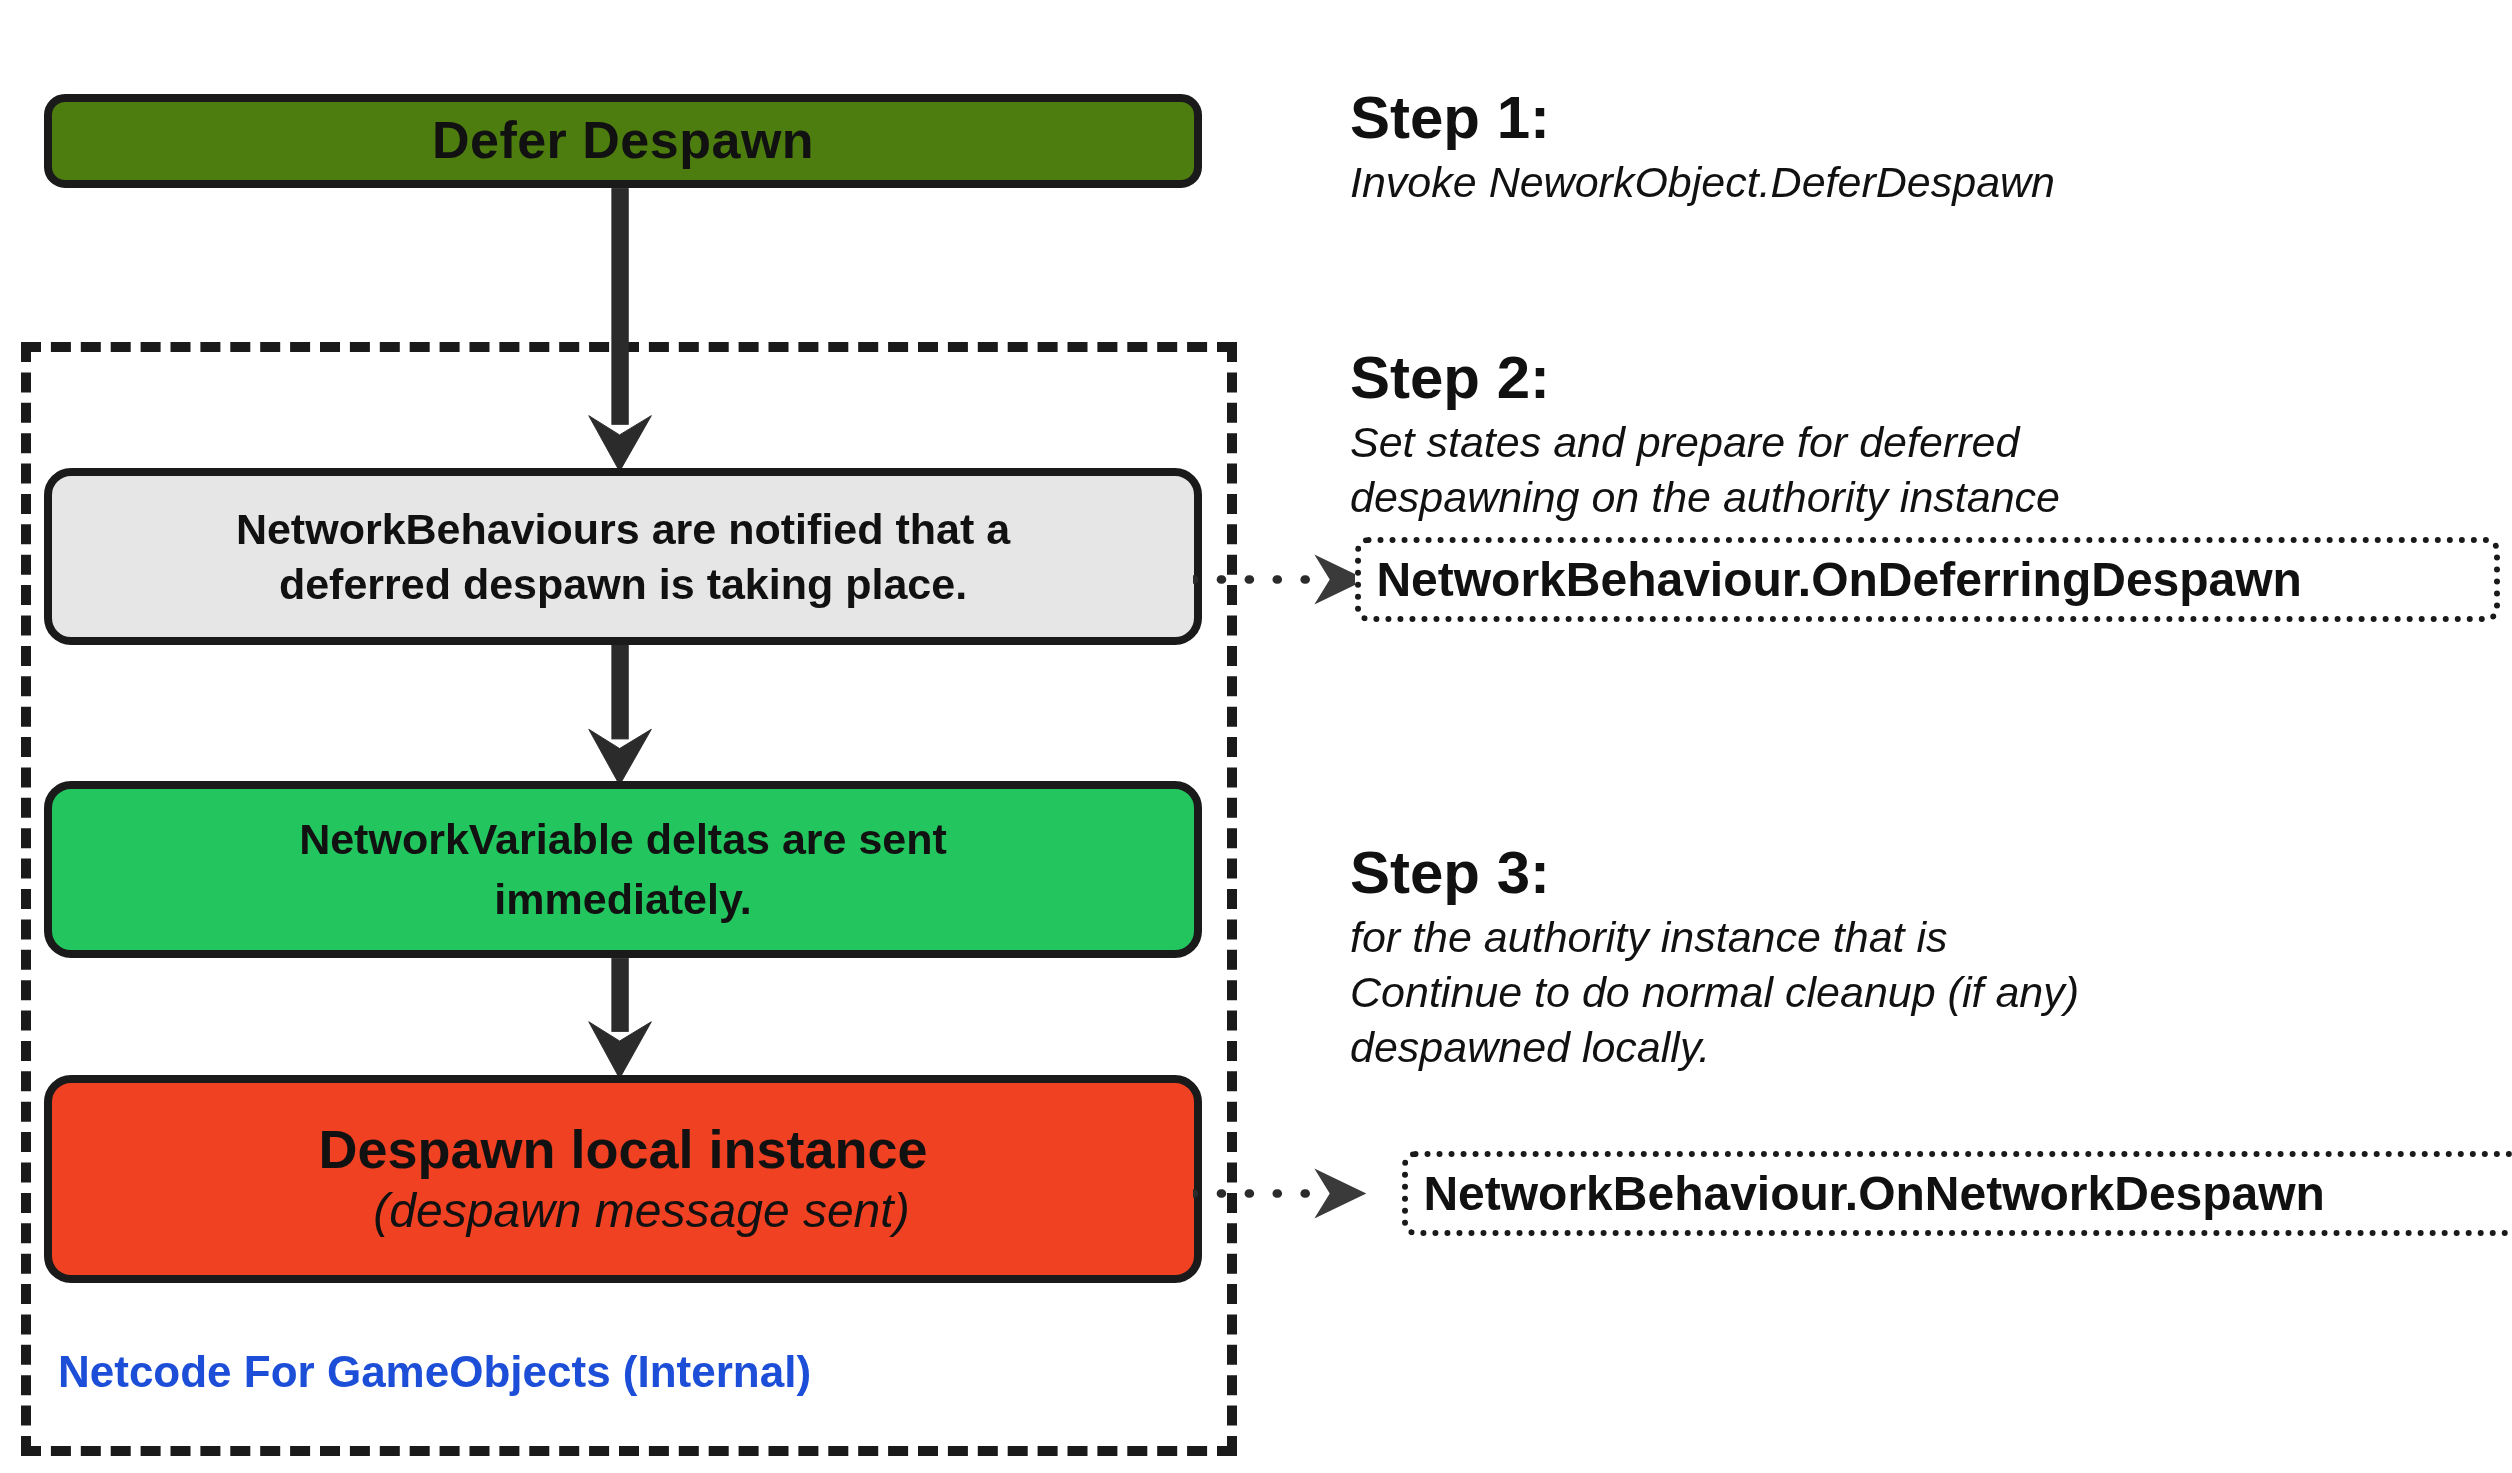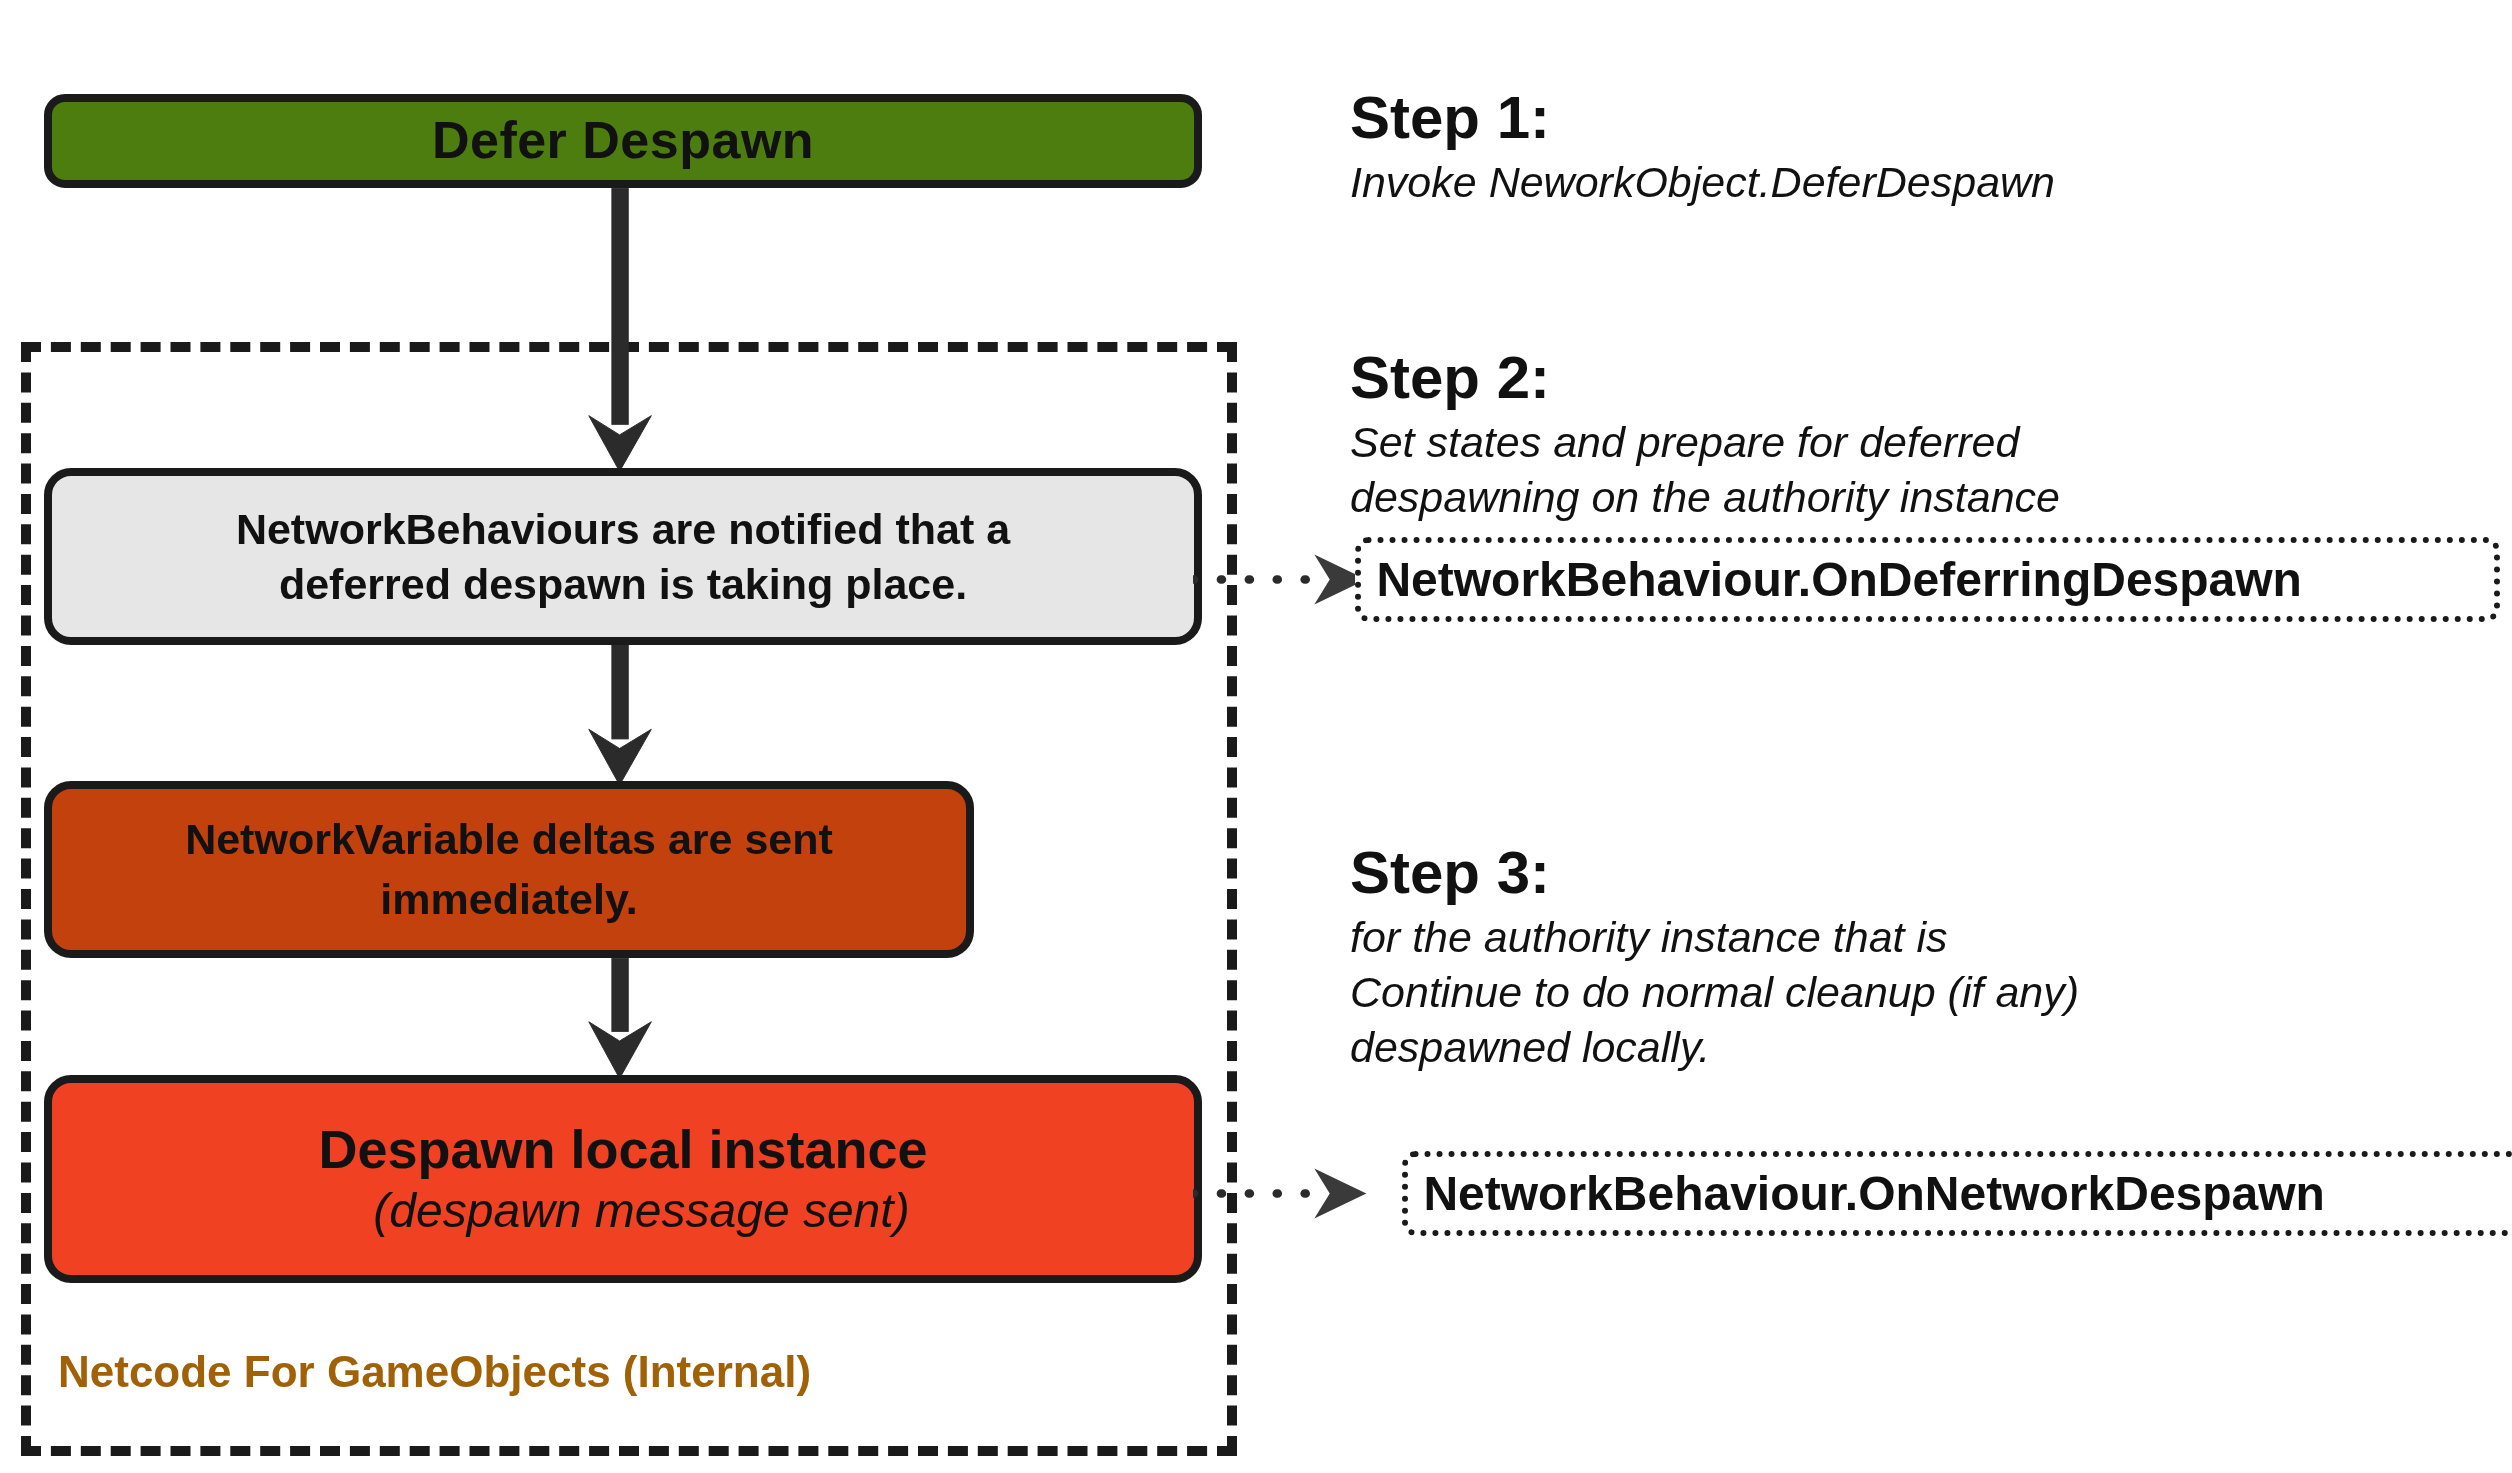--- a/index.html
+++ b/index.html
@@ -57,23 +57,23 @@
     height: 177px;
     background: #E6E6E6;
     font-weight: bold;
     font-size: 43px;
   }
   #node-notify .line { margin: 2px 0; }
 
   #node-deltas {
     left: 44px;
     top: 781px;
-    width: 930px;
+    width: 1158px;
     height: 177px;
-    background: #c2410c;
+    background: #22c55e;
     font-weight: bold;
     font-size: 43px;
   }
   #node-deltas .line { margin: 4.8px 0; }
 
   #node-despawn {
     left: 44px;
     top: 1075px;
     width: 1158px;
     height: 208px;
@@ -109,21 +109,21 @@
     border-bottom: 10.6px dashed #1a1a1a;
     background: transparent;
   }
   #internal-label {
     position: absolute;
     left: 58px;
     top: 1347px;
     font-weight: bold;
     font-size: 44px;
     white-space: nowrap;
-    color: #a16207;
+    color: #1d4ed8;
   }
 
   
   #flow-arrows {
     position: absolute;
     left: 0;
     top: 0;
     width: 2512px;
     height: 1473px;
     pointer-events: none;

